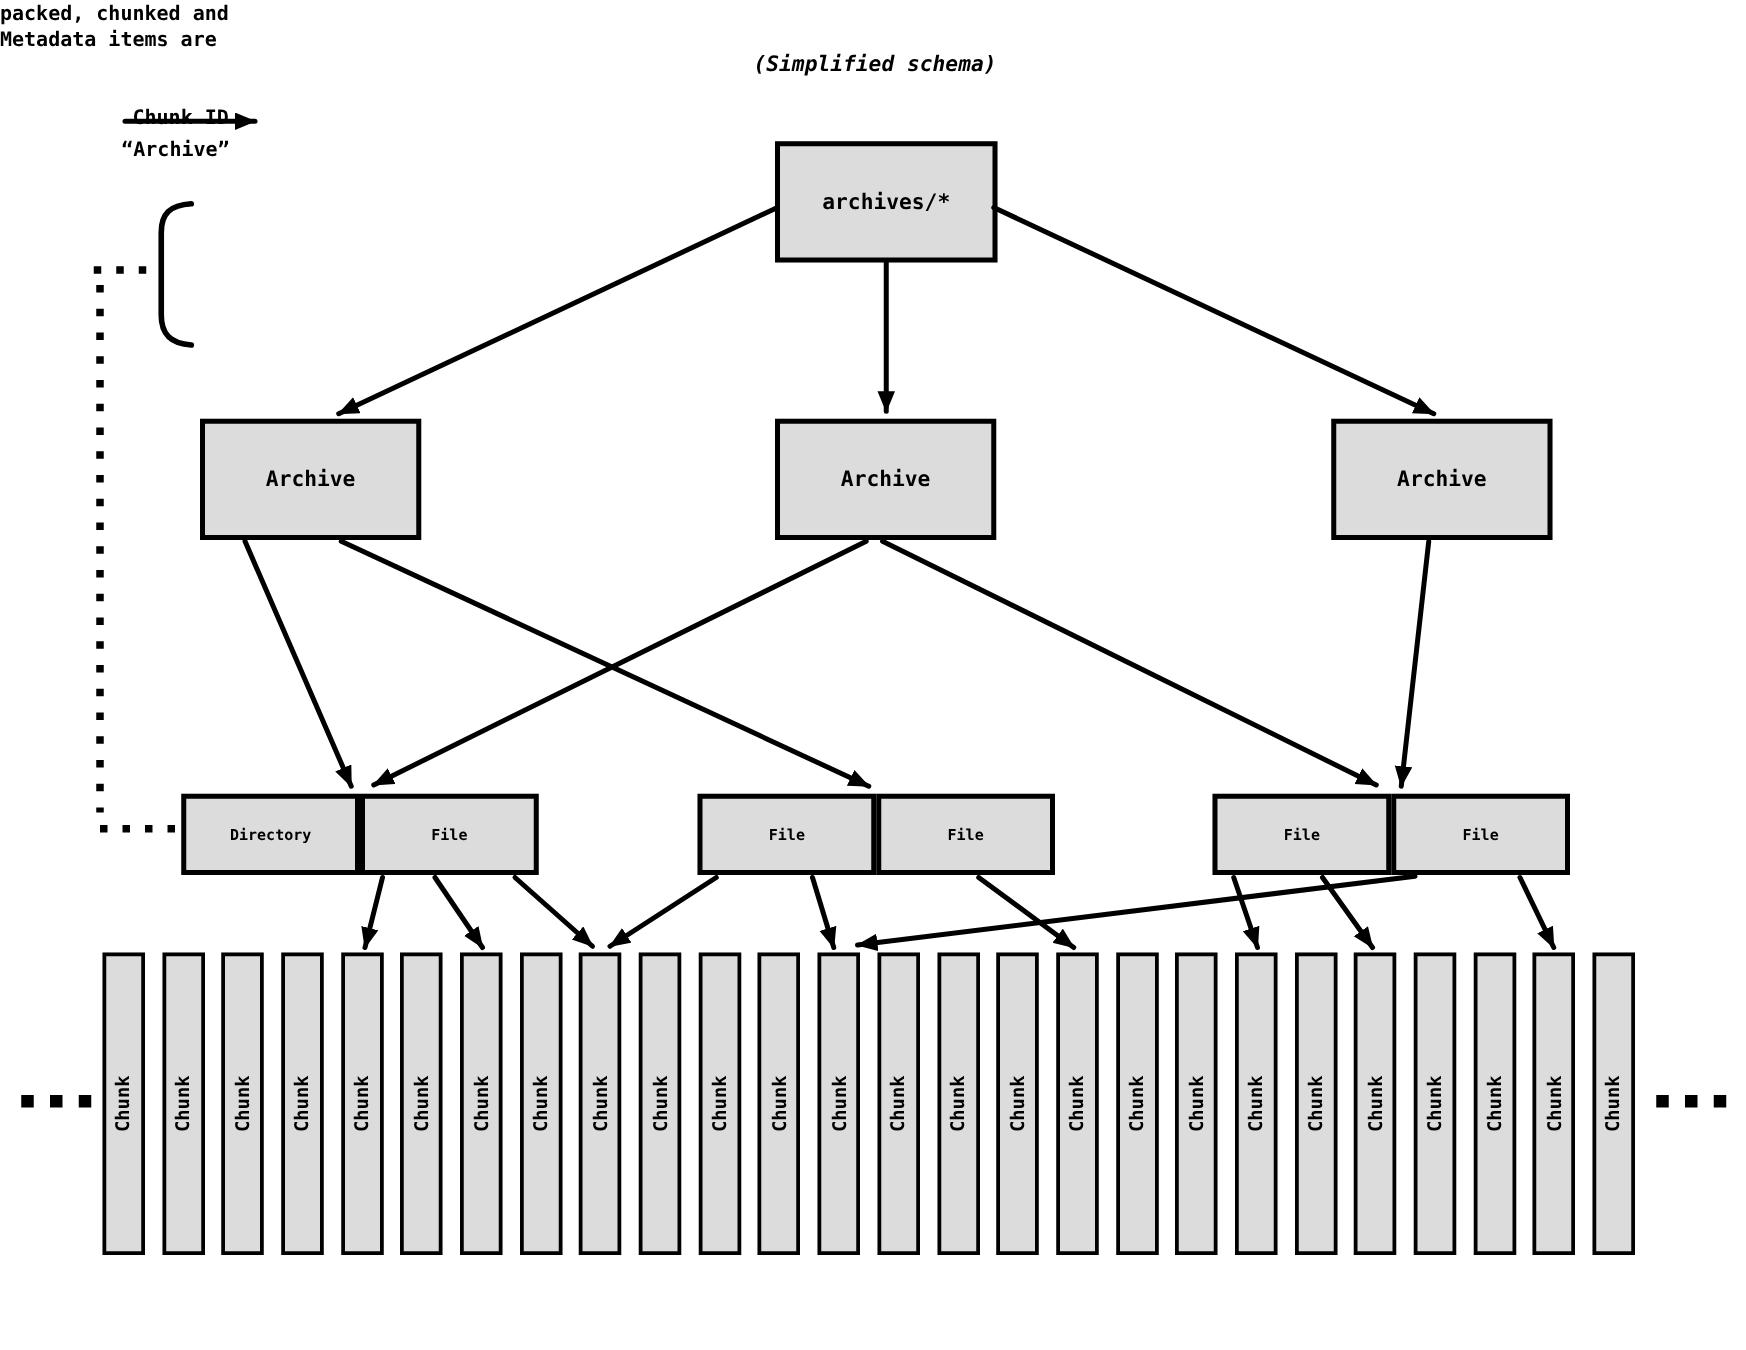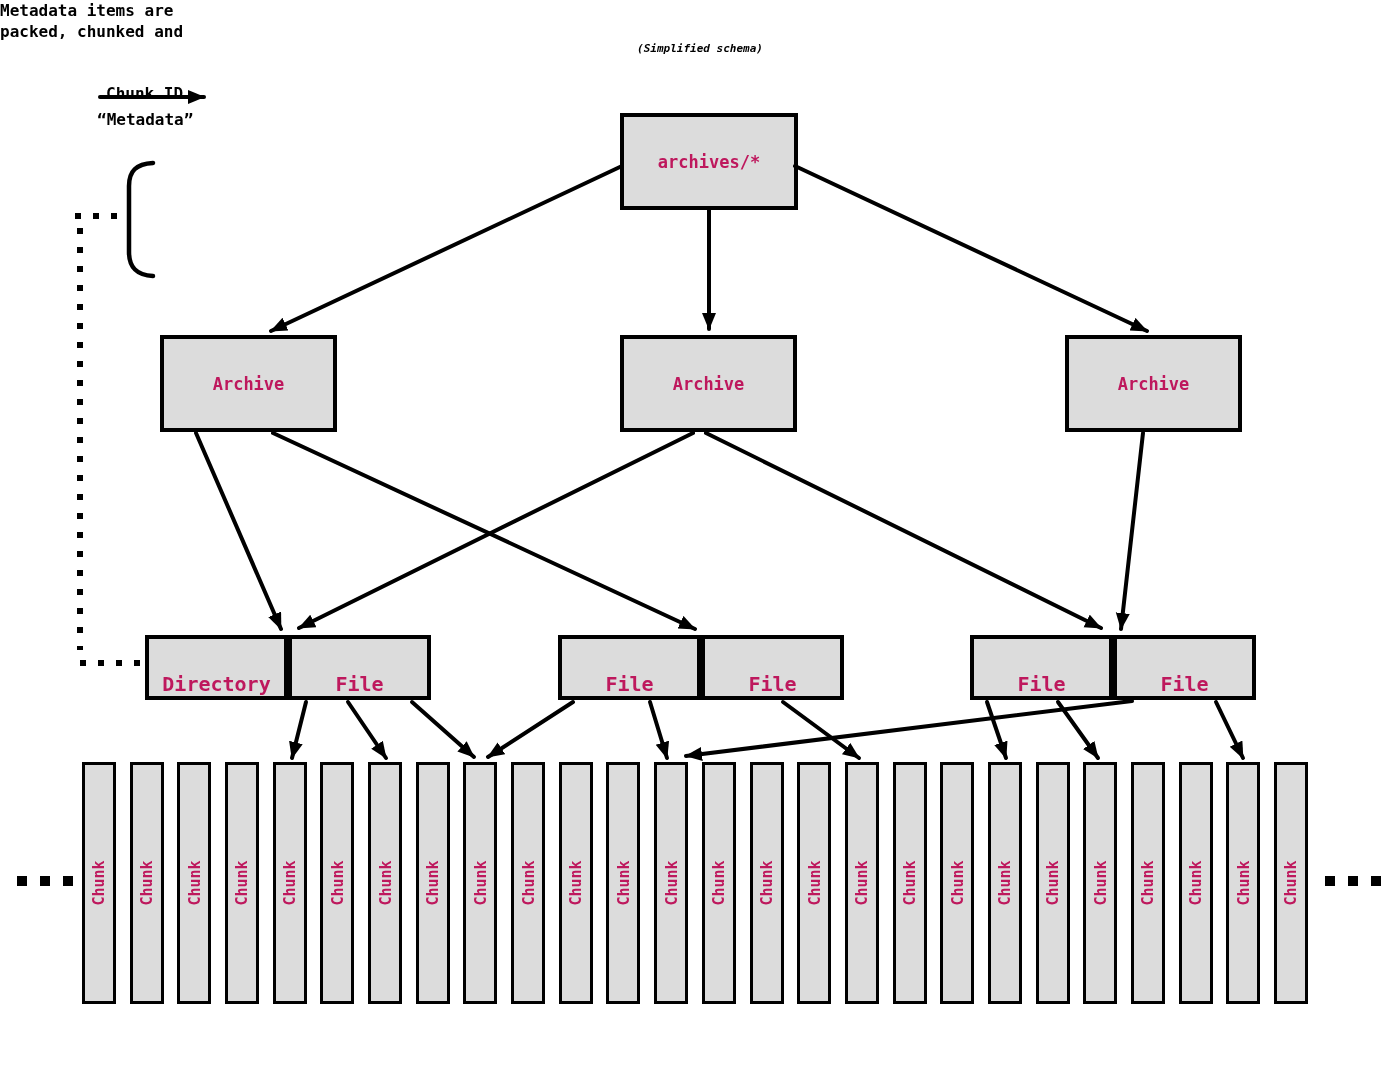--- a/index.html
+++ b/index.html
@@ -3,43 +3,43 @@
 <meta charset="utf-8">
 <style>
   html,body { margin:0; padding:0; background:#ffffff; }
   #canvas {
     position:relative; width:1397px; height:1080px; background:#ffffff;
     font-family:"DejaVu Sans Mono", monospace; color:#000; overflow:hidden;
   }
   .box {
     position:absolute; box-sizing:border-box; background:#dcdcdc;
     border:4px solid #000; display:flex; align-items:center; justify-content:center;
-    font-weight:bold; font-size:17px; color:#be185d; z-index:1;
+    font-weight:bold; font-size:17px; color:#000000; z-index:1;
   }
-  .cell { font-size:20px;align-items:flex-end; }
+  .cell { font-size:12px; }
   .chunk { border-width:3px; z-index:1; }
   .chunk span { transform:rotate(-90deg); white-space:nowrap; font-size:15px; font-weight:bold; }
   .lbl { position:absolute; font-weight:bold; font-size:16px; white-space:pre; z-index:1; }
-  #title { top:42px; left:700px; transform:translateX(-50%); font-style:italic; font-size:11px; }
+  #title { top:42px; left:700px; transform:translateX(-50%); font-style:italic; font-size:17px; }
   #legend-chunk-id { top:64px; left:106px;margin-top:20px; }
   #legend-pointer { top:110px; left:97px; }
   #note { top:176px; left:144px; line-height:21px; }
   #overlay { position:absolute; top:0; left:0; z-index:2; pointer-events:none; }
 </style>
 </head>
 <body>
 
 <div id="canvas">
 
   <div id="title" class="lbl">(Simplified schema)</div>
   <div id="legend-chunk-id" class="lbl">Chunk ID</div>
-  <div id="legend-pointer" class="lbl">“Metadata”</div>
+  <div id="legend-pointer" class="lbl">“Archive”</div>
   <div id="note">
+    <div class="lbl" style="position:static">packed, chunked and</div>
     <div class="lbl" style="position:static">Metadata items are</div>
-    <div class="lbl" style="position:static">packed, chunked and</div>
   </div>
 
   <div class="box" style="left:620px;top:113px;width:178px;height:97px;">
     <span>archives/*</span>
   </div>
 
   <div class="box" style="left:160px;top:335px;width:177px;height:97px;">
     <span>Archive</span>
   </div>
   <div class="box" style="left:620px;top:335px;width:177px;height:97px;">

